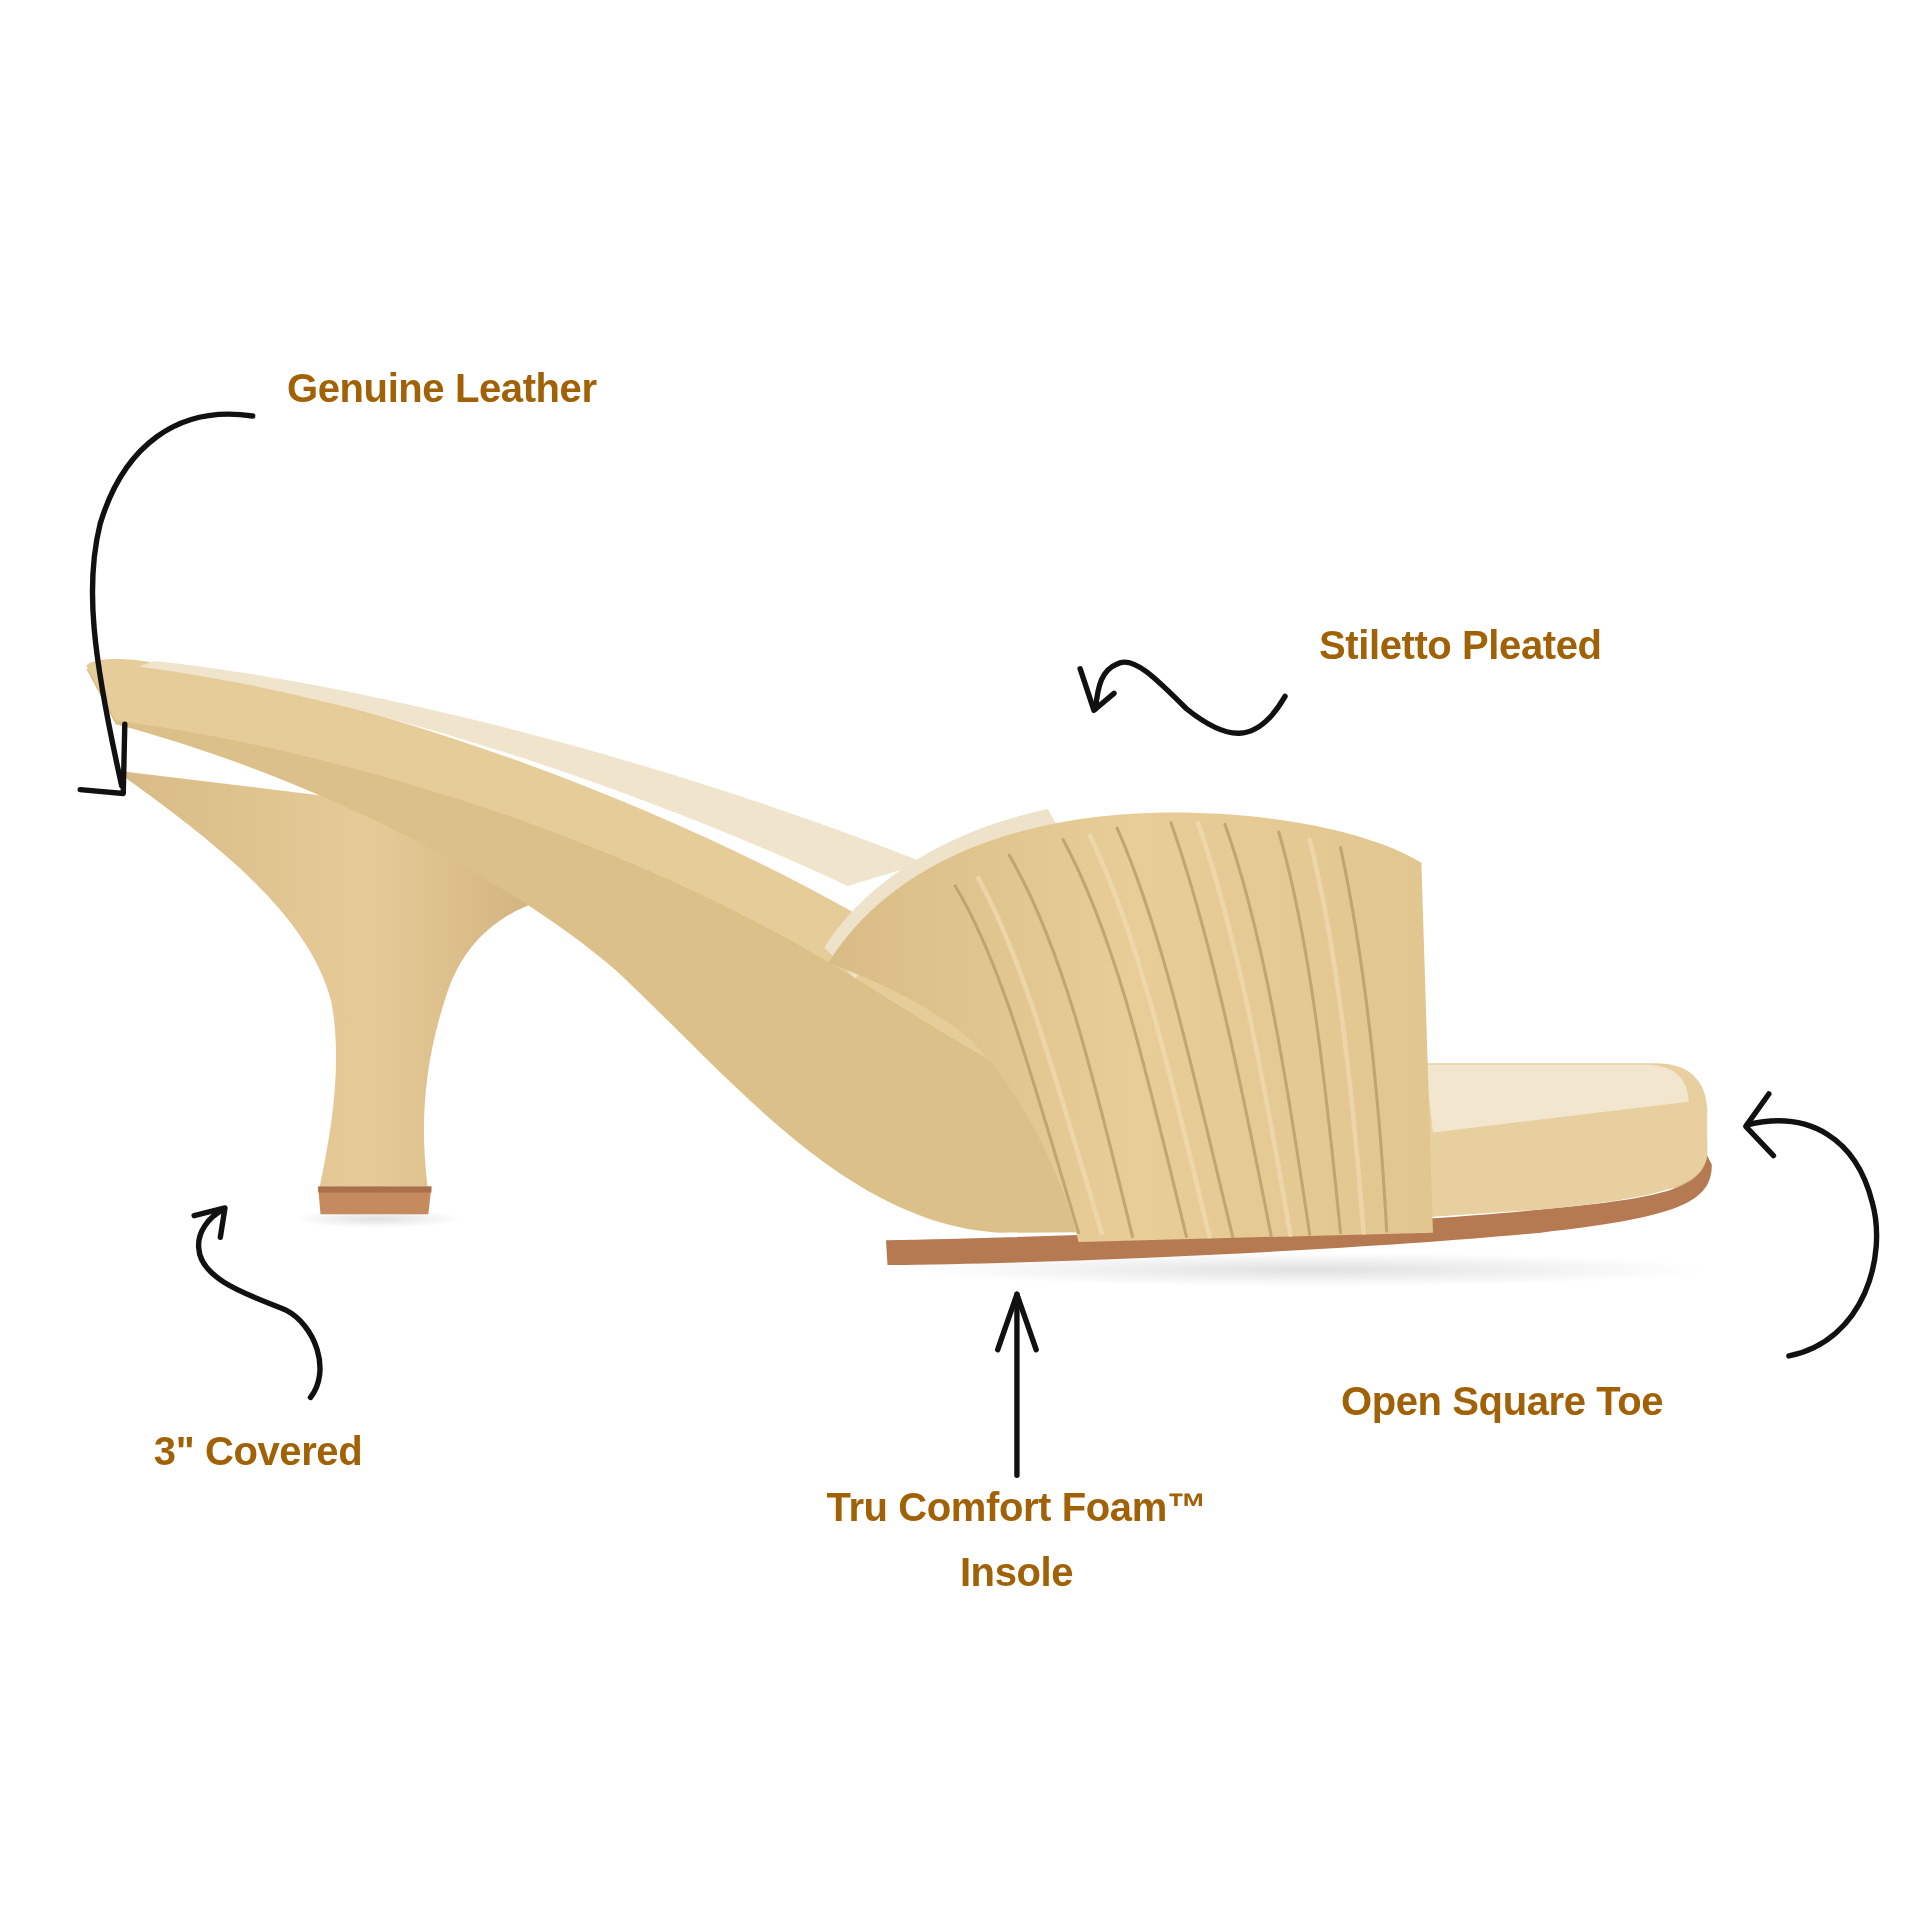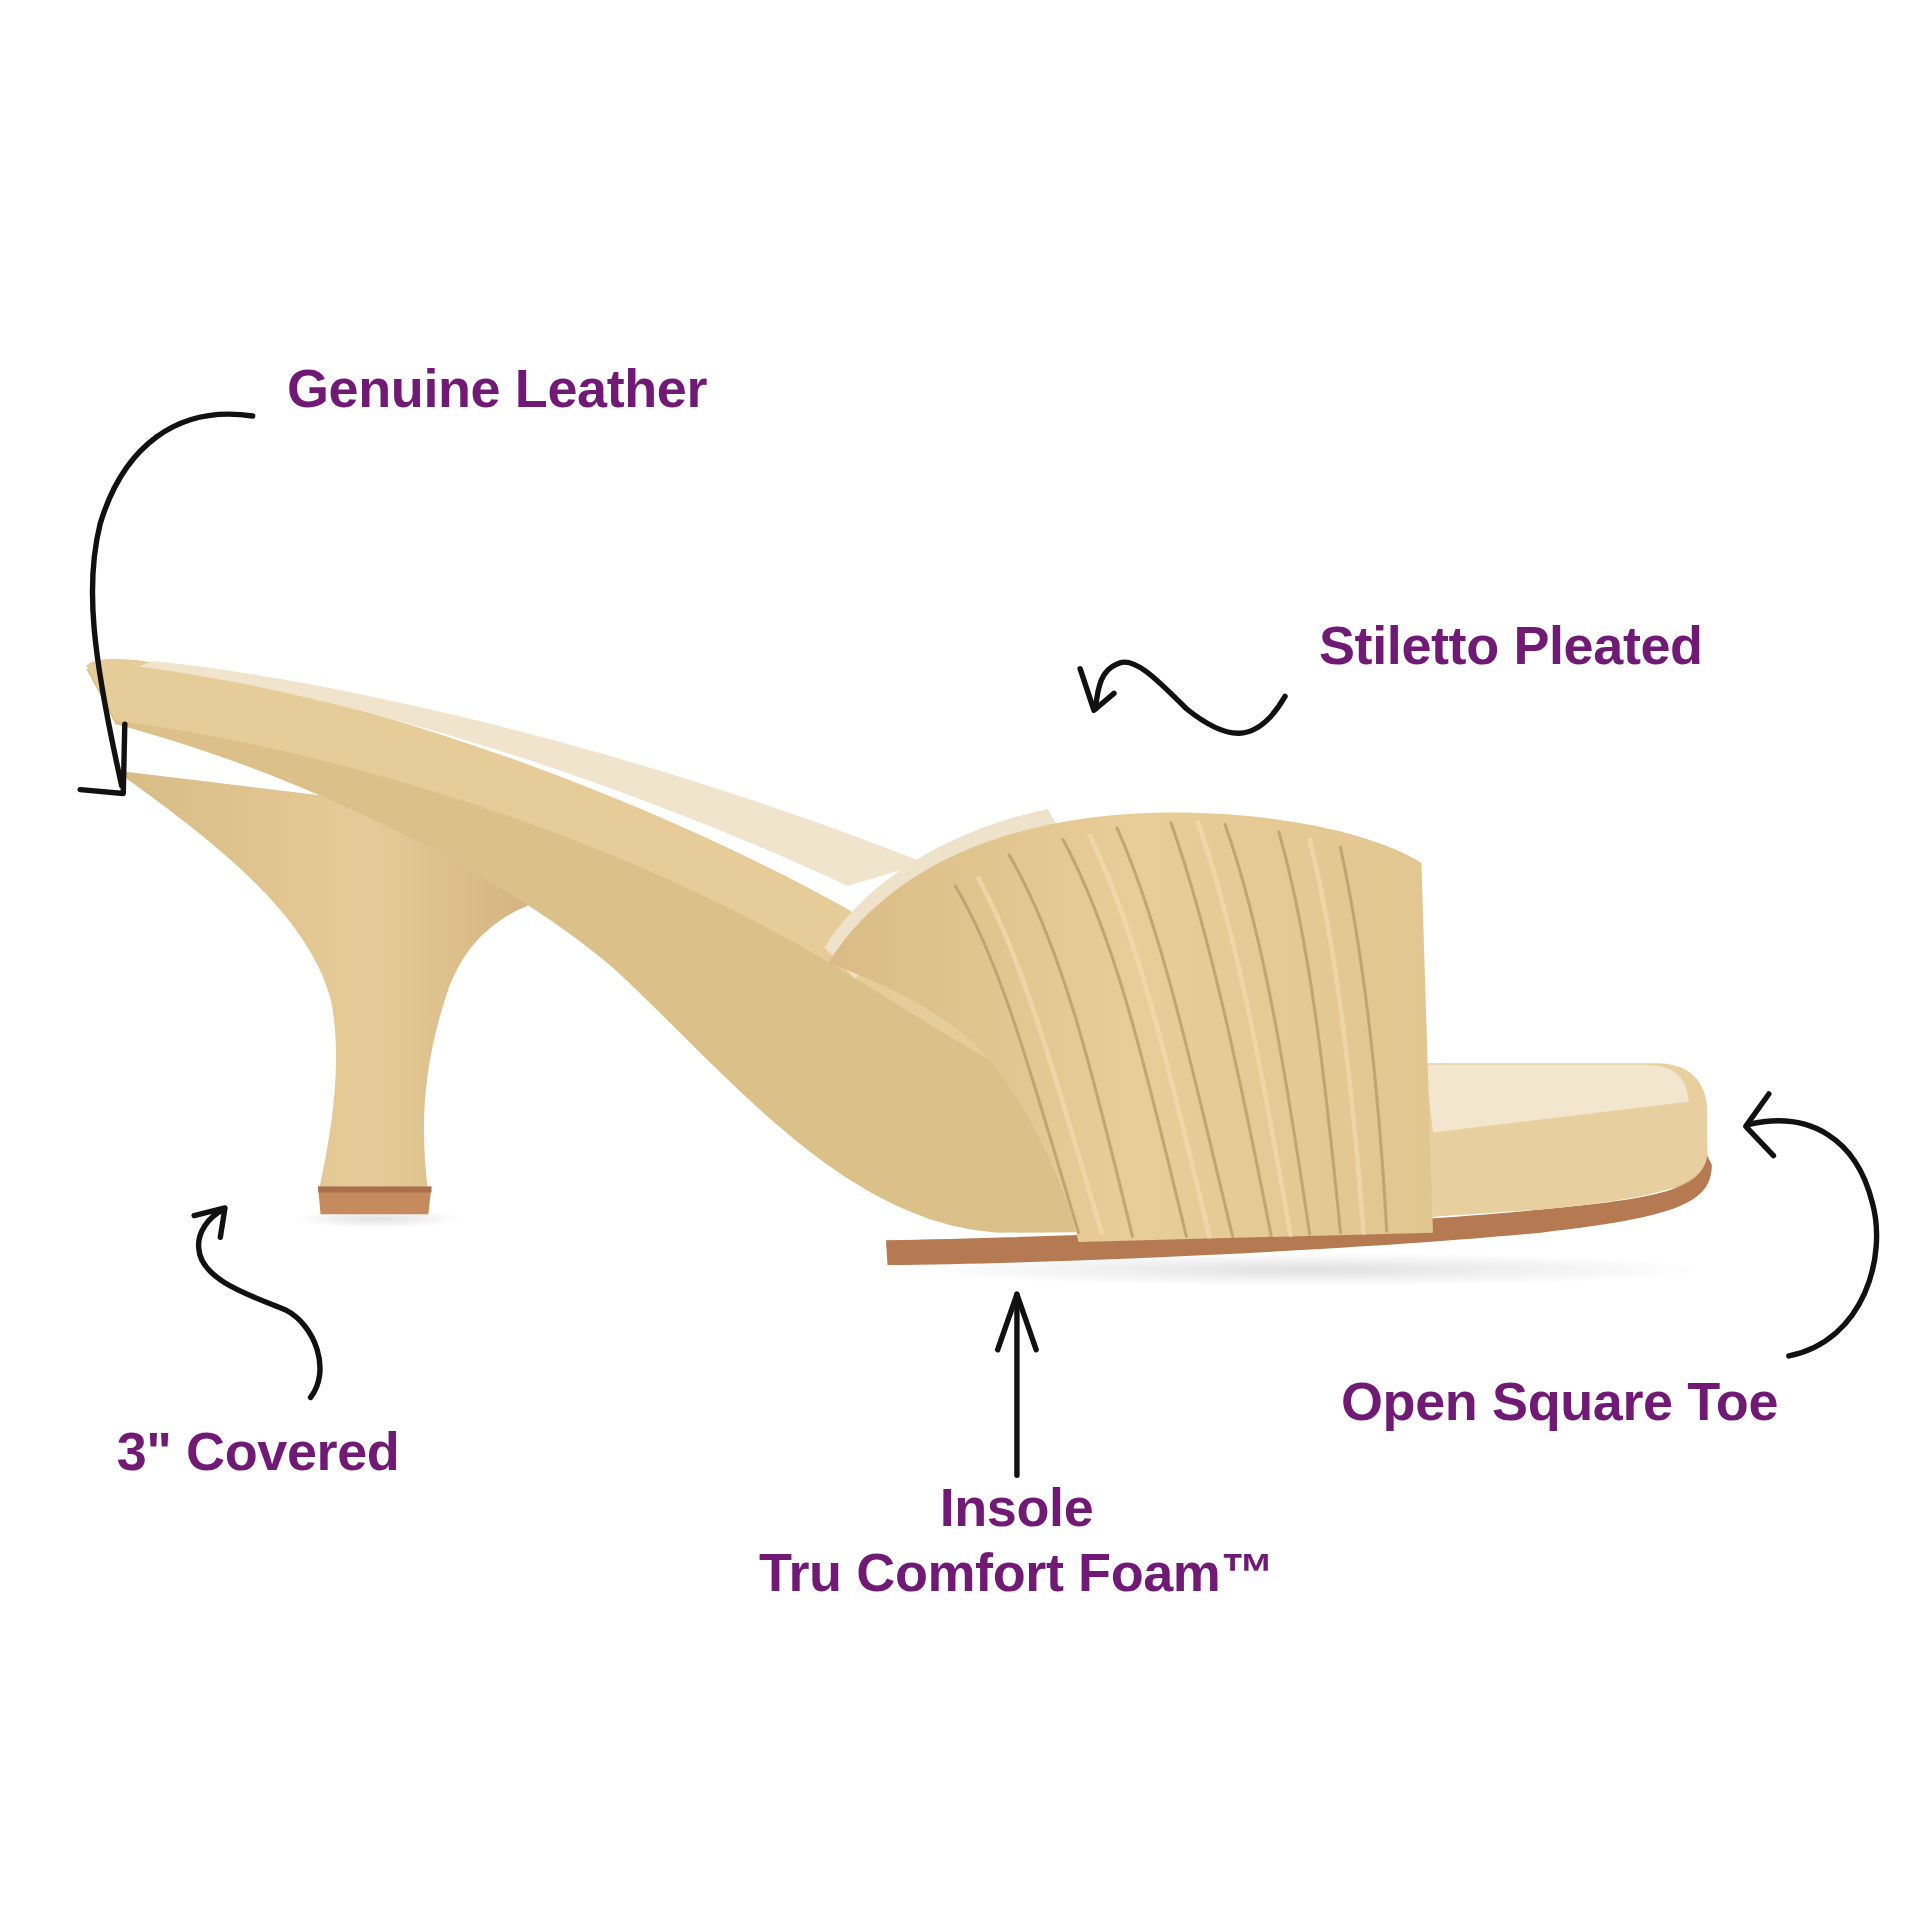--- a/index.html
+++ b/index.html
@@ -1,18 +1,18 @@
 <!DOCTYPE html>
 <html style="font-size:12.3px"><head>
 <meta charset="utf-8">
 <style>
   html, body { margin:0; padding:0; background:#ffffff; }
   body { width:1926px; height:1926px; position:relative; overflow:hidden; font-family:"Liberation Sans", sans-serif; }
   .canvas { position:absolute; left:0; top:0; width:1926px; height:1926px; }
-  .label { position:absolute; color:#701a75; font-weight:700; font-size:54px; line-height:65px; letter-spacing:-0.4px; white-space:nowrap; }
+  .label { position:absolute; color:#a16207; font-weight:700; font-size:40px; line-height:65px; letter-spacing:-0.4px; white-space:nowrap; }
   .label span { display:block; }
   .center { text-align:center; }
 </style>
 </head>
 <body>
 
 <div class="canvas">
 
   <svg class="canvas" viewBox="0 0 2500 2500" xmlns="http://www.w3.org/2000/svg">
     <defs>
@@ -97,22 +97,22 @@
 
   <div class="label" style="left:1319px; top:613px;">
     <span>Stiletto Pleated</span>
   </div>
 
   <div class="label center" style="left:100px; top:1419px; width:316px;">
     <span>3" Covered</span>
   </div>
 
   <div class="label center" style="left:747px; top:1475px; width:539px;">
+    <span>Tru Comfort Foam™</span>
     <span>Insole</span>
-    <span>Tru Comfort Foam™</span>
   </div>
 
   <div class="label" style="left:1341px; top:1369px;">
     <span>Open Square Toe</span>
   </div>
 
 </div>
 
 
 </body></html>

